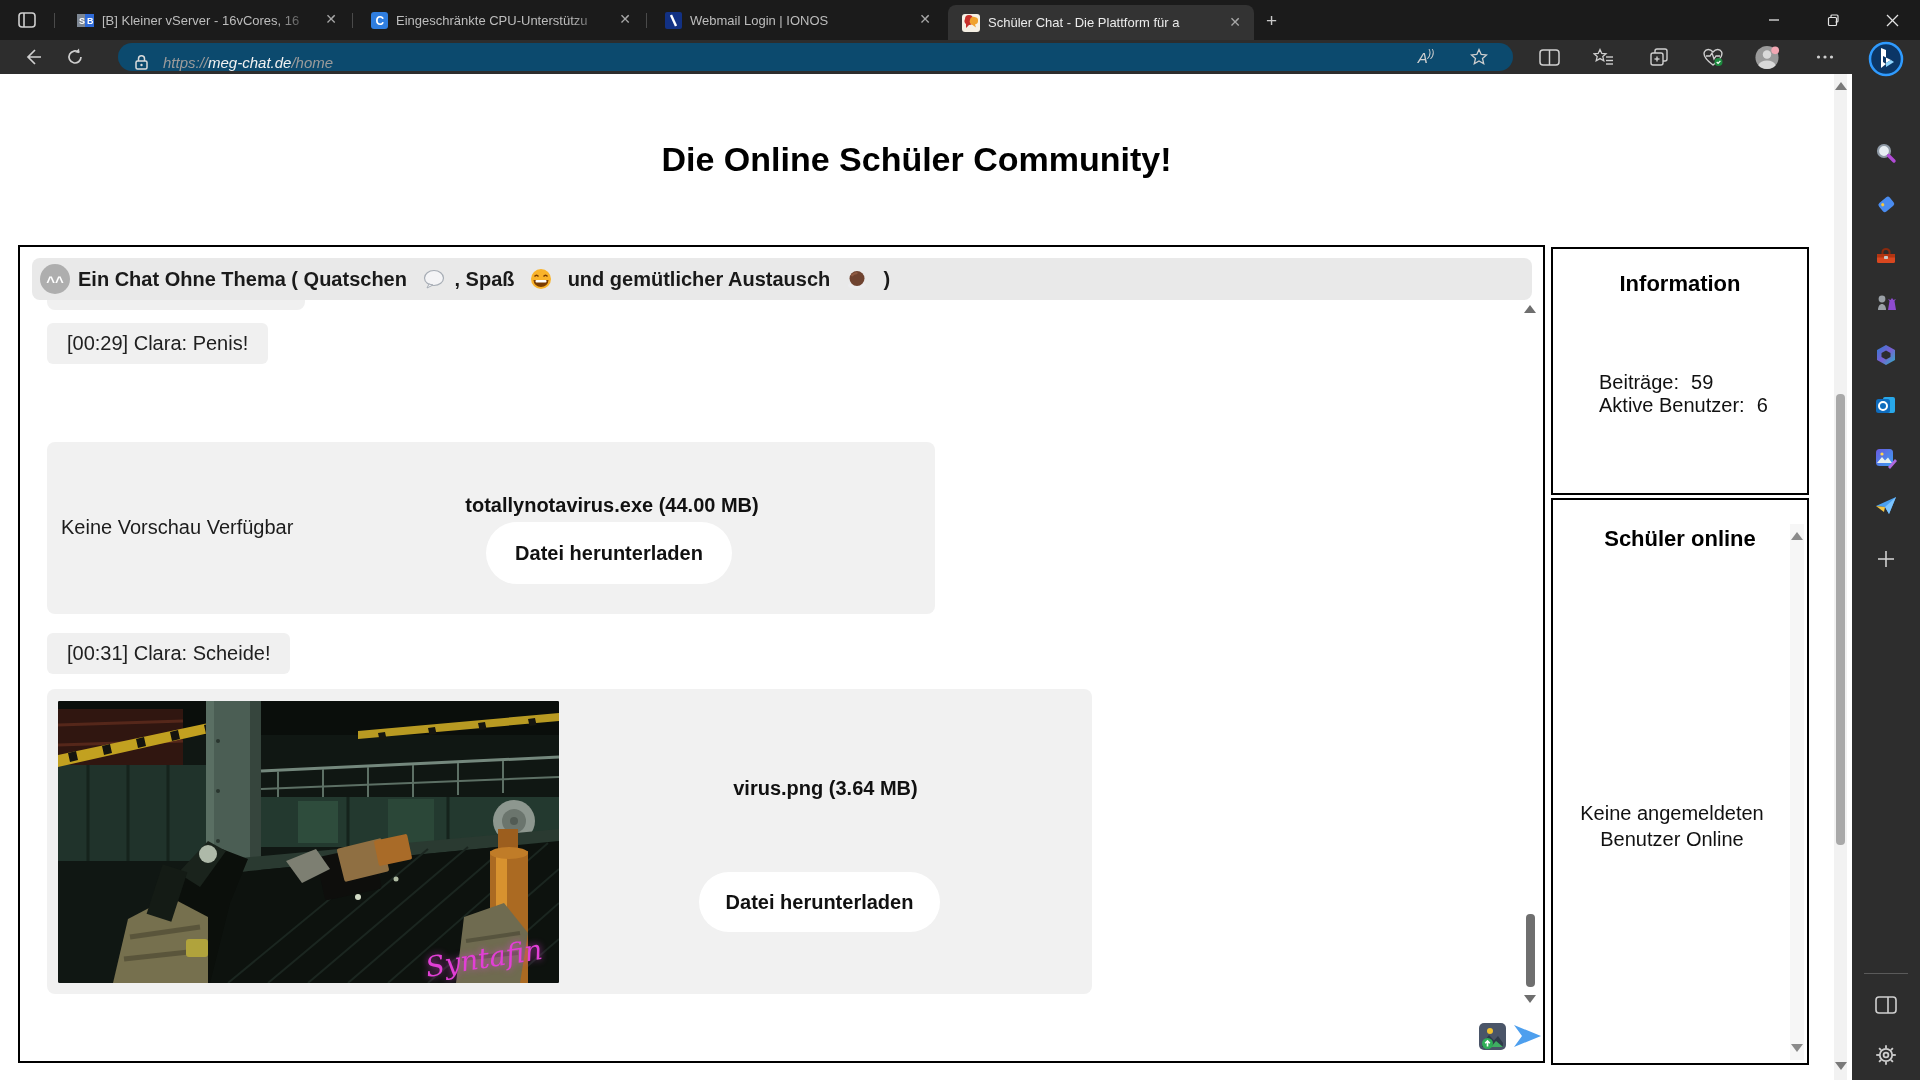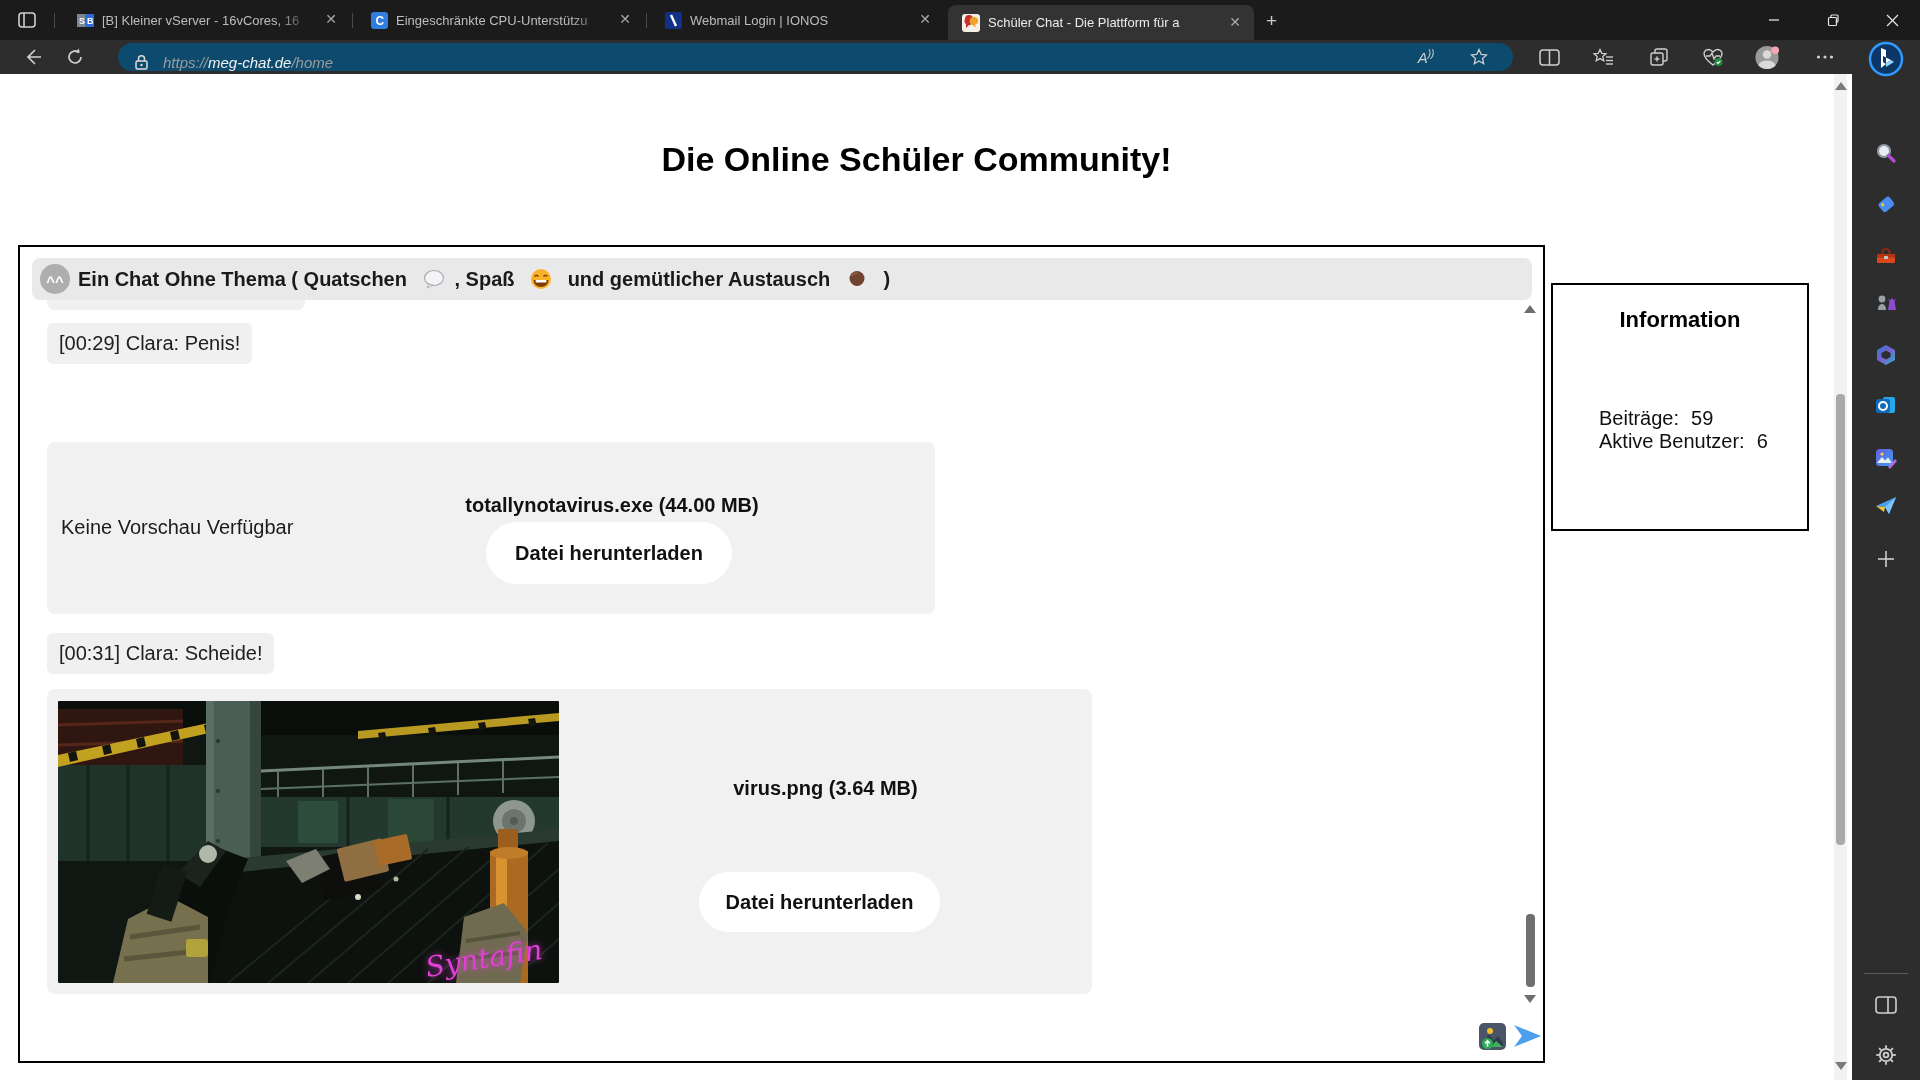--- a/index.html
+++ b/index.html
@@ -40,21 +40,21 @@
 
   #chatbox { position:absolute; left:18px; top:245px; width:1527px; height:818px; border:2px solid #000; background:#fff; }
   #chat-header { position:absolute; left:12px; top:11px; width:1500px; height:42px; background:#e9e9e9; border-radius:8px;
     display:flex; align-items:center; gap:8px; padding-left:8px; z-index:2; }
   #chat-header .htext { font-size:20px; font-weight:bold; color:#1a1a1a; white-space:pre; }
   #chat-avatar { width:30px; height:30px; border-radius:50%; background:#aeaeae; color:#fff; font-weight:bold;
     font-size:15px; display:flex; align-items:center; justify-content:center; flex:none; }
   #chat-avatar span { transform:translateY(2px); letter-spacing:0; }
   .hemoji { display:inline-flex; align-items:center; margin:0 2px; }
 
-  .bubble { position:absolute; background:#f0f0f0; border-radius:6px; padding:9px 12px; font-size:20px; color:#202020; white-space:nowrap; }
+  .bubble { position:absolute; background:#f0f0f0; border-radius:6px; padding:9px 20px; font-size:20px; color:#202020; white-space:nowrap; }
   #bubble-sliver { position:absolute; left:27px; top:40px; width:258px; height:23px; background:#f0f0f0; border-radius:0 0 8px 8px; z-index:1; }
 
   .filecard { position:absolute; background:#f1f1f1; border-radius:8px; }
   .fname { position:absolute; text-align:center; font-size:20px; font-weight:bold; color:#111;margin-top:24px; }
   .dlbtn { position:absolute; background:#fff; border:none; border-radius:32px; font-size:20px; font-weight:bold;
     color:#111; font-family:inherit; display:flex; align-items:center; justify-content:center; cursor:pointer; }
   .nopreview { position:absolute; font-size:20px; color:#1c1c1c; }
 
   #gameimg { position:absolute; left:11px; top:12px; width:501px; height:282px; border-radius:2px; overflow:hidden; background:#101713; }
   #watermark { position:absolute; right:16px; bottom:8px; font-family:"DejaVu Serif",serif; font-style:italic;
@@ -505,22 +505,33 @@
           <path d="M8.5,23.5 V18.2 M6.2,20.2 L8.5,17.8 L10.8,20.2" fill="none" stroke="#fff" stroke-width="1.6"></path>
         </svg>
     </div>
     <div class="abs" style="left:1490px;top:772px;">
       <svg width="34" height="34" viewBox="0 0 34 34">
           <path d="M4,6 L31,17 L4,28 L12,17 Z" fill="#4d9fee"></path>
         </svg>
     </div>
   </div>
 
-  <div class="panelbox" style="left:1551px;top:247px;width:258px;height:248px;margin-top:36px;">
+  <div class="panelbox" style="left:1551px;top:247px;width:258px;height:248px;">
     <div class="paneltitle" style="top:22px;">Information</div>
     <div class="abs" style="left:46px;top:122px;">
       <div class="inforow"><span>Beiträge:</span><span class="val">59</span></div>
       <div class="inforow"><span>Aktive Benutzer:</span><span class="val">6</span></div>
     </div>
   </div>
 
+  <div class="panelbox" style="left:1551px;top:498px;width:258px;height:567px;">
+    <div class="paneltitle" style="top:26px;">Schüler online</div>
+    <div class="sb-track" style="left:237px;top:24px;width:14px;height:536px;background:#f6f6f6;">
+      <div class="arr up" style="left:1px;top:8px;border-bottom-color:#8a8a8a;"></div>
+      <div class="arr down" style="left:1px;top:520px;border-top-color:#8a8a8a;"></div>
+    </div>
+    <div class="abs" style="left:0;top:300px;width:238px;text-align:center;font-size:20px;line-height:26px;color:#111;">
+      <div>Keine angemeldeten</div>
+      <div>Benutzer Online</div>
+    </div>
+  </div>
 
 </div>
 
 </body></html>

